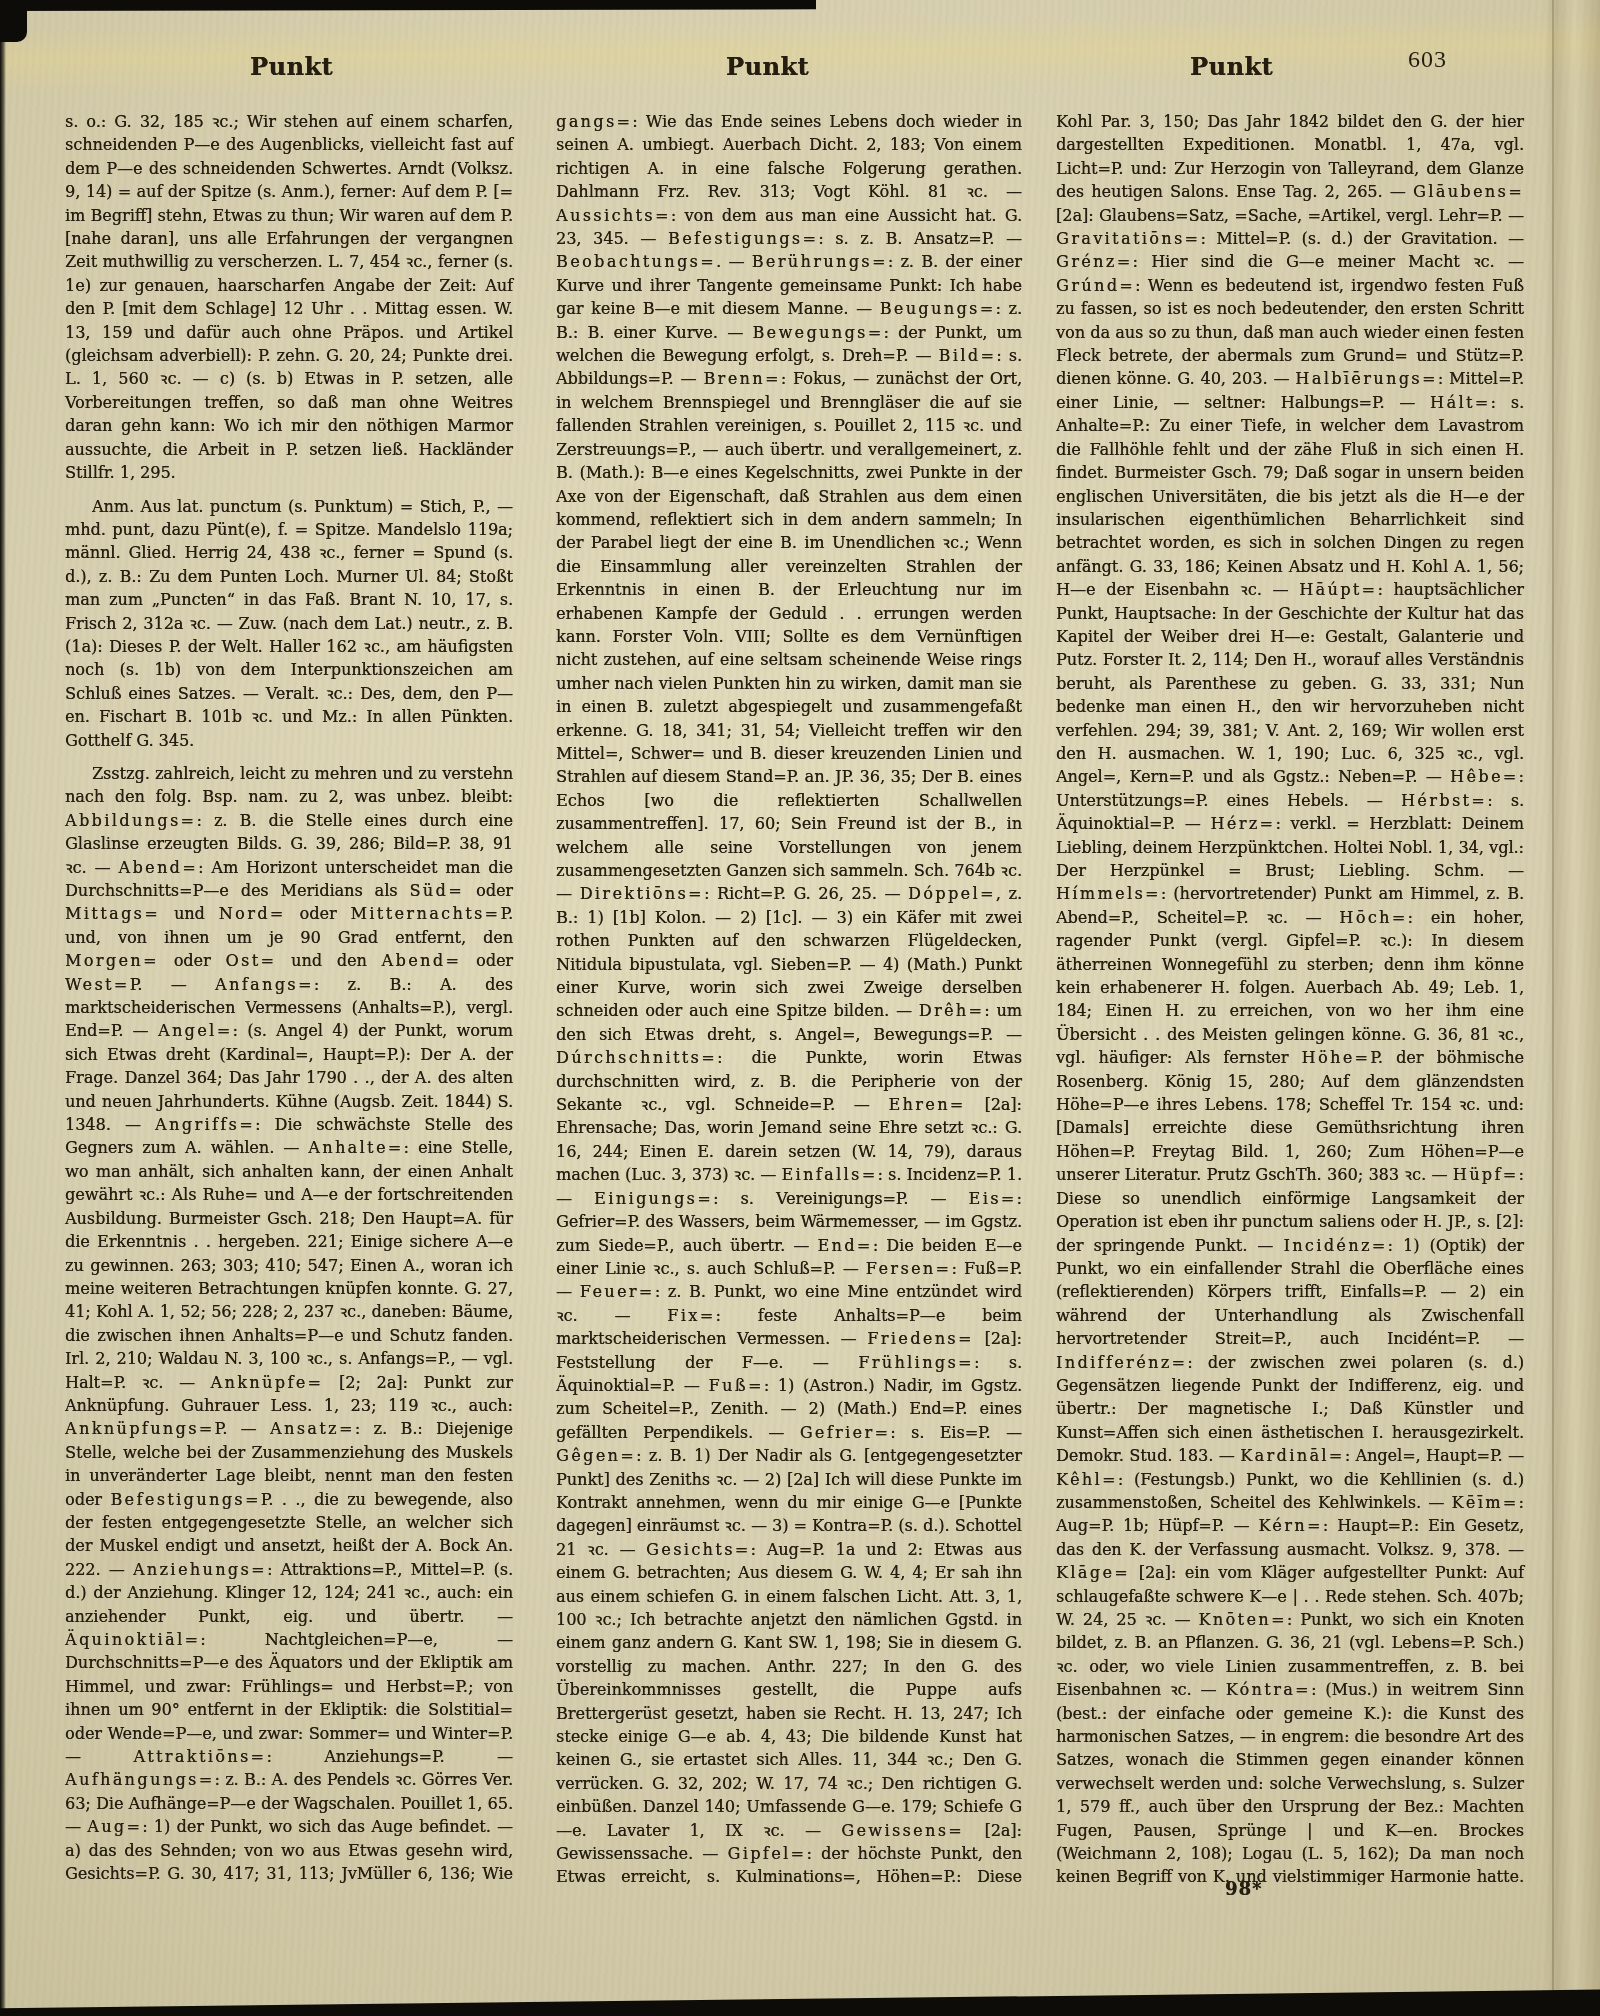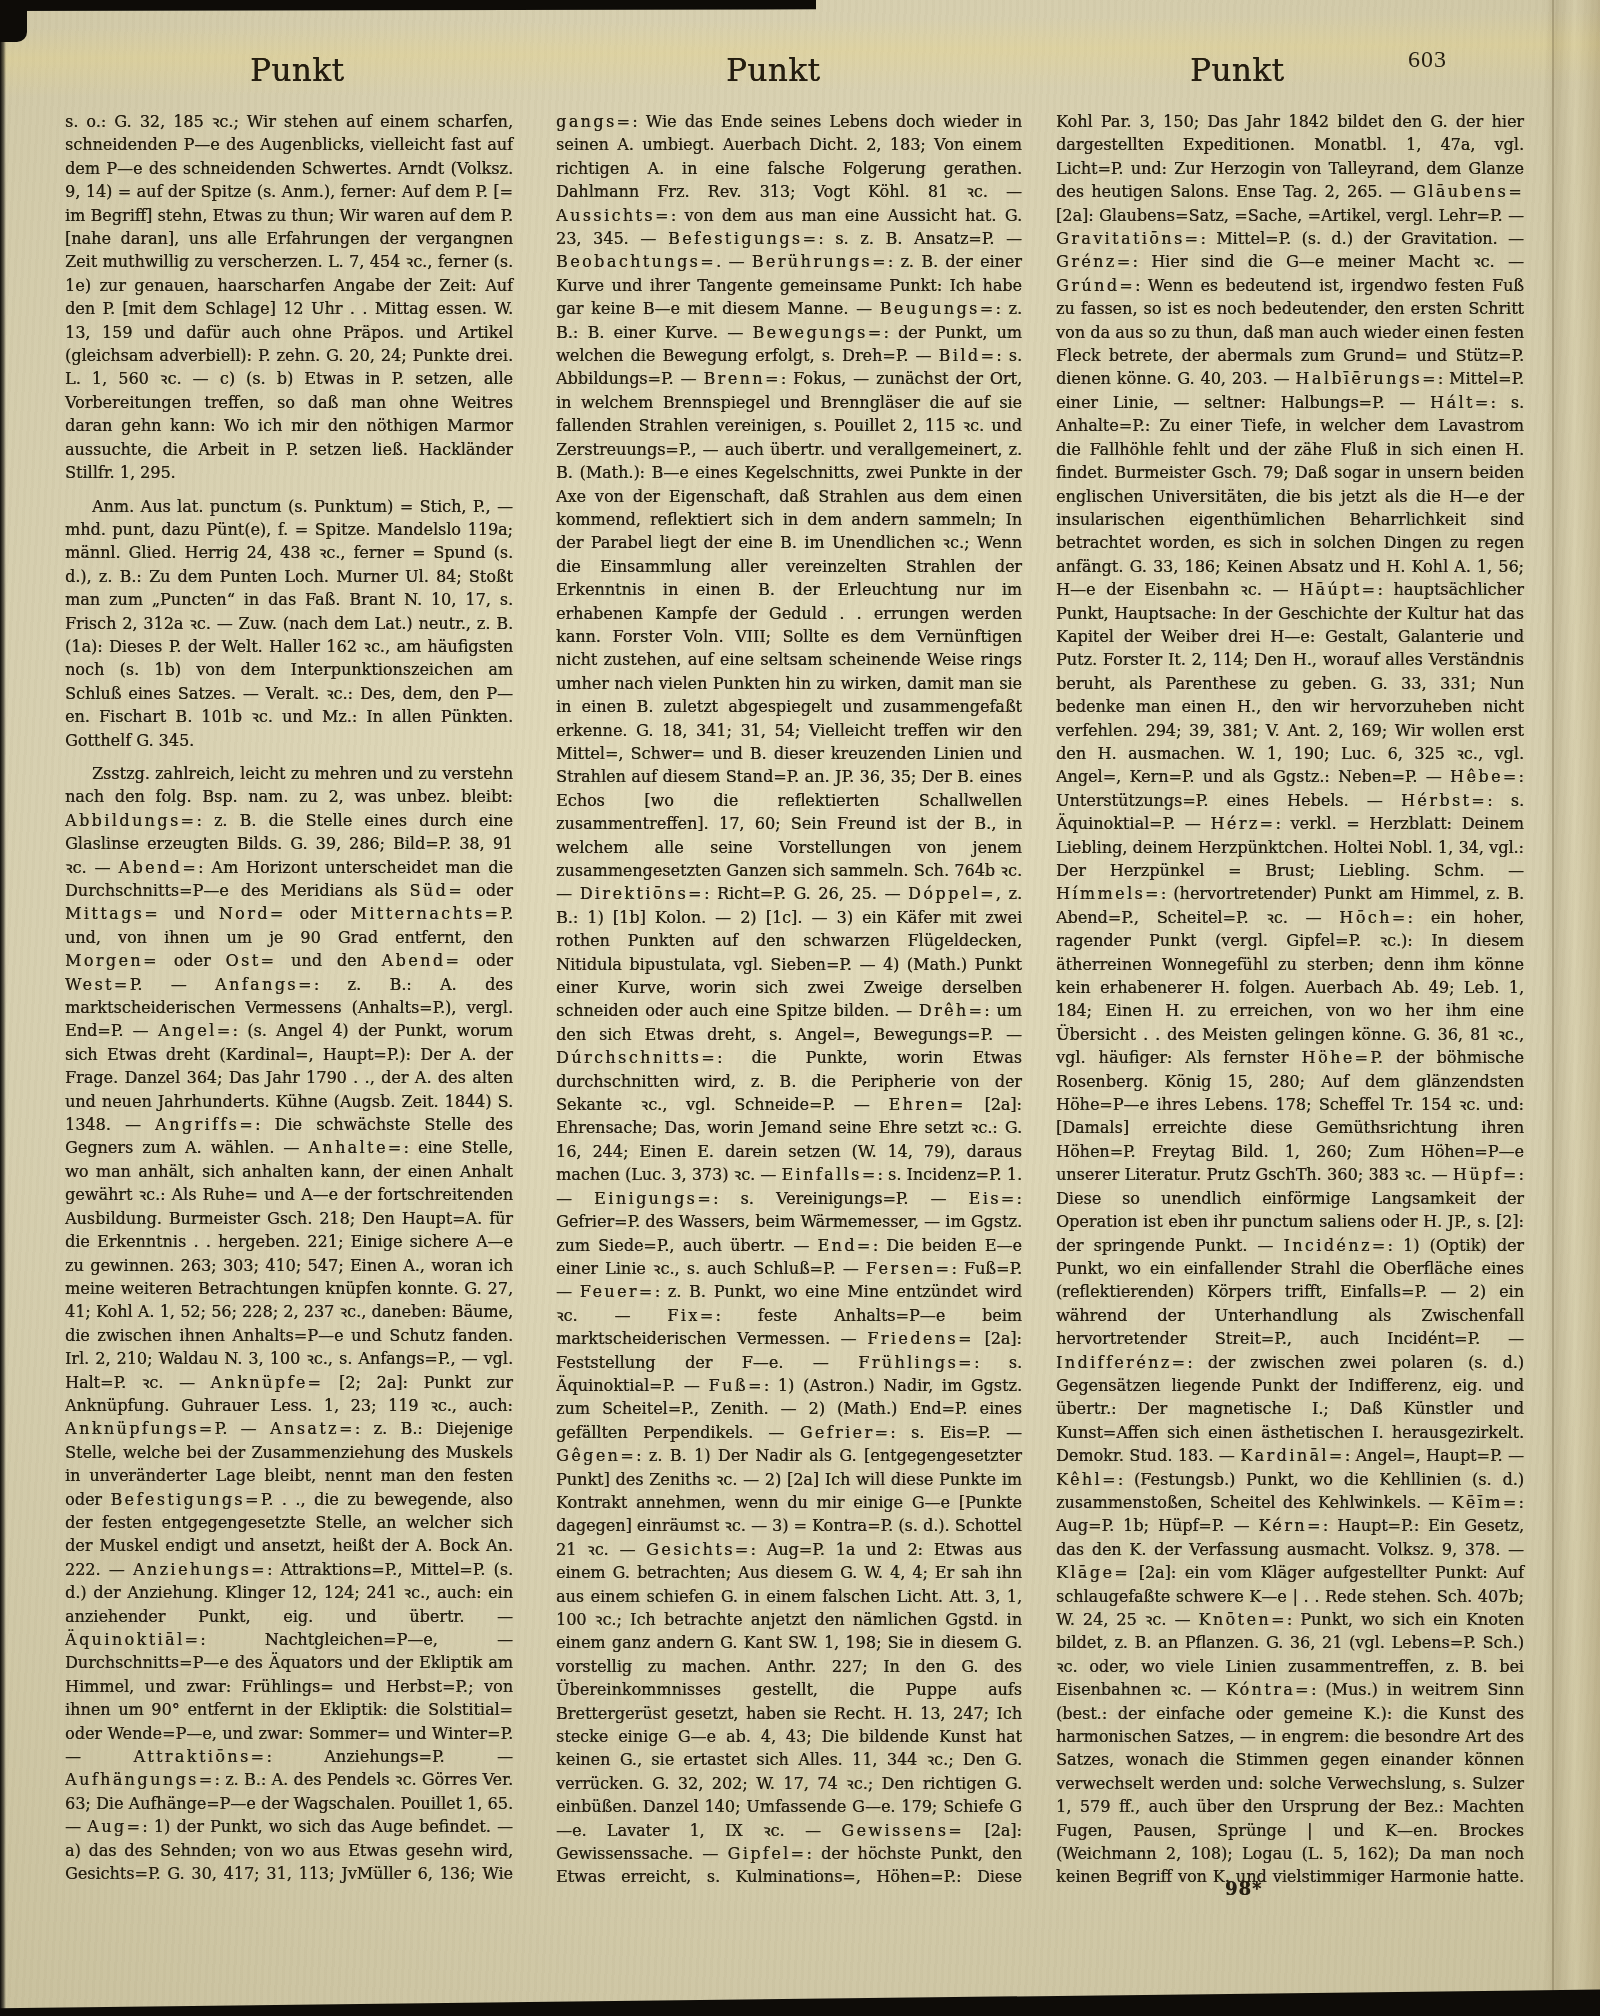--- a/index.html
+++ b/index.html
@@ -19,21 +19,21 @@
     background:radial-gradient(closest-side, rgba(140,110,60,.08), rgba(140,110,60,0));}
   .fold{position:absolute;top:0;left:1544px;width:56px;height:2016px;
     background:linear-gradient(to right, rgba(110,92,55,0) 0%, rgba(110,92,55,.16) 22%, rgba(226,216,178,.25) 55%, rgba(140,120,75,.28) 100%);}
   .fold-line{position:absolute;top:0;left:1552px;width:2px;height:2016px;background:rgba(95,78,45,.28);}
   .edge-top{position:absolute;left:0;top:0;width:816px;height:11px;background:#0e0c08;transform:rotate(-.12deg);transform-origin:left top;}
   .edge-corner{position:absolute;left:0;top:0;width:27px;height:42px;background:#0e0c08;border-bottom-right-radius:10px;}
   .edge-left{position:absolute;left:0;top:0;width:6px;height:2016px;
     background:linear-gradient(to right,#0e0c08 0%, rgba(14,12,8,.55) 60%, rgba(14,12,8,0) 100%);}
   .edge-bottom{position:absolute;left:0;bottom:0;width:1600px;height:30px;background:#0e0c08;
     clip-path:polygon(0 74%, 100% 12%, 100% 100%, 0 100%);}
-  .running-head{position:absolute;top:52px;font-weight:400;font-size:31px;letter-spacing:.5px;
+  .running-head{position:absolute;top:52px;font-weight:700;font-size:24px;letter-spacing:.5px;
     text-shadow:.3px 0 0 #241d10;}
   .page-number{position:absolute;top:46px;left:1408px;font-size:24px;letter-spacing:1px;font-family:Liberation Serif, serif;}
   .col{position:absolute;top:100px;height:1785px;overflow:hidden;text-align:justify;
     font-size:16px;line-height:23.4px;text-shadow:.25px 0 0 rgba(40,32,18,.85);}
   .col1{left:55px;width:468px;}
   .col2{left:546px;width:486px;}
   .col3{left:1046px;width:488px;}
   .para{margin:10px;}
   .para.ind{text-indent:27px;}
   .sp{letter-spacing:2.4px;}

